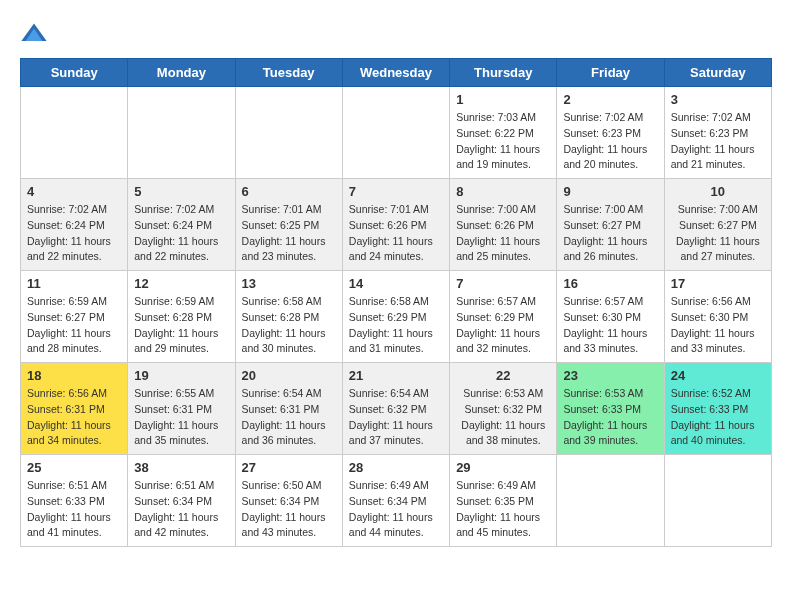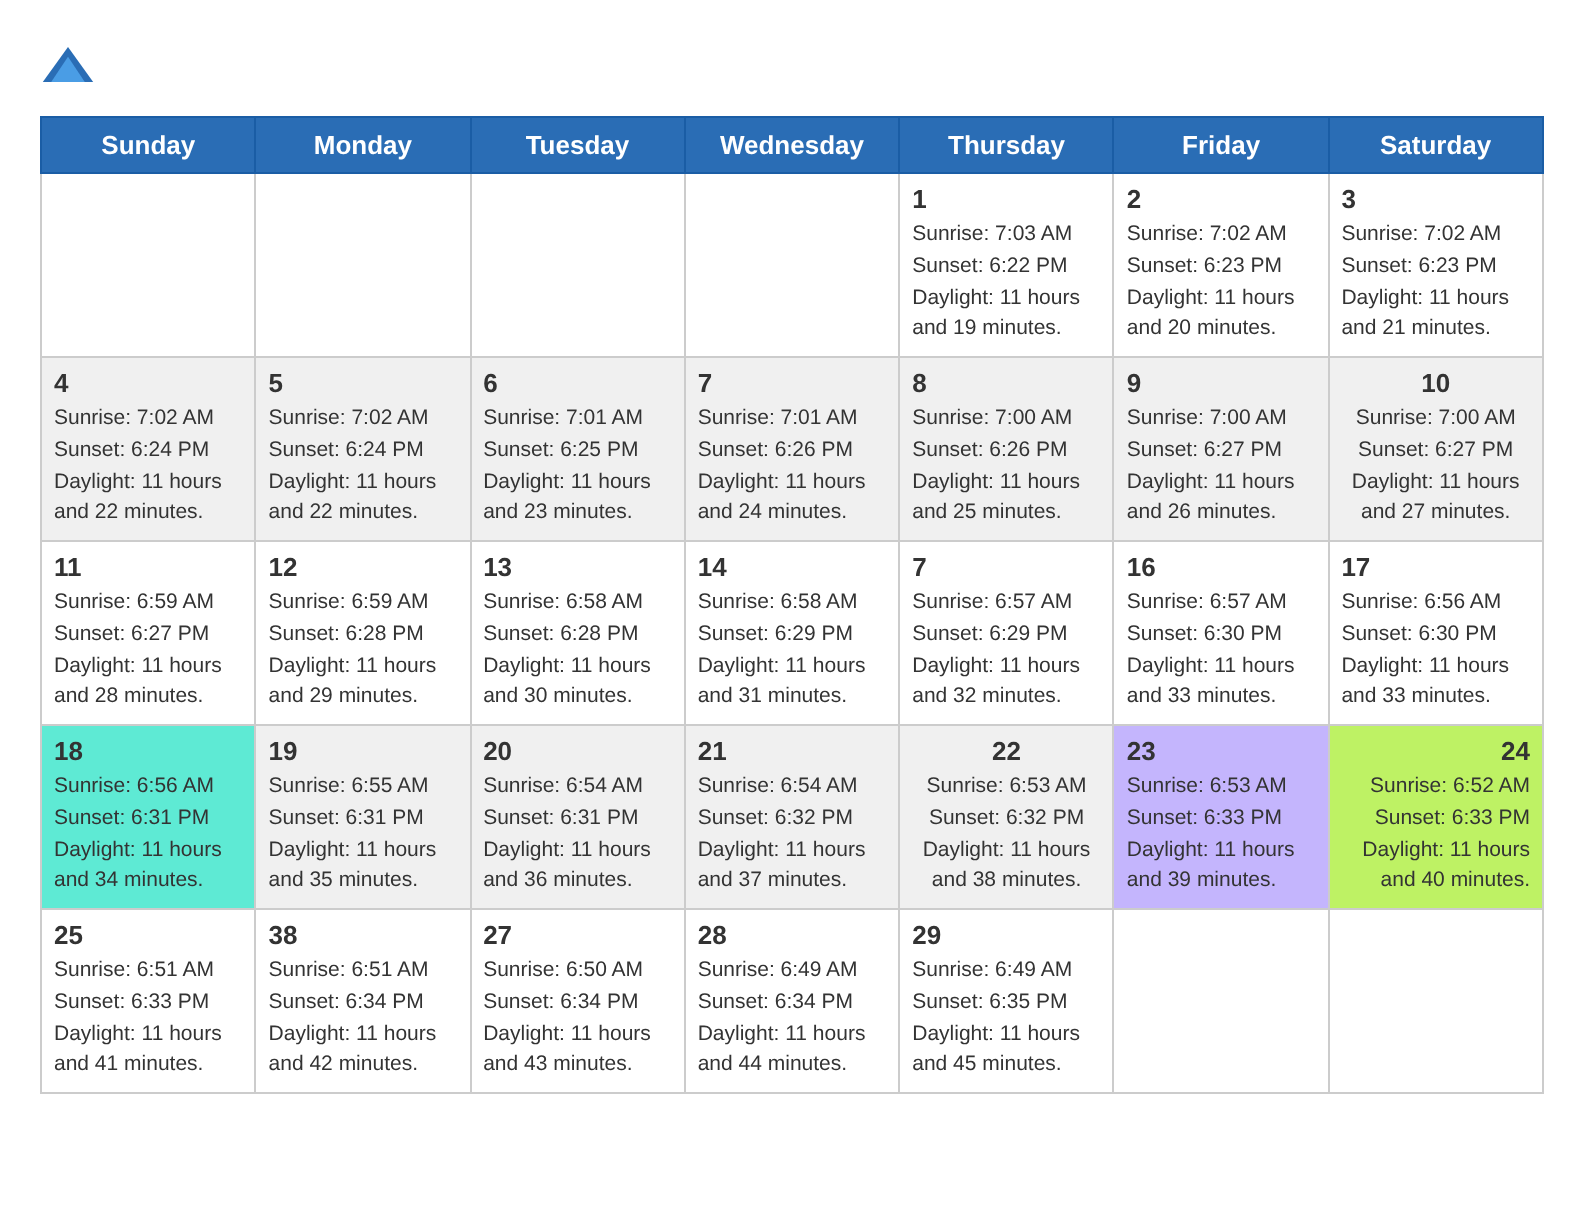--- a/index.html
+++ b/index.html
@@ -193,45 +193,45 @@
         <td>
           <span class="day-number">16</span>
           <div class="day-info">Sunrise: 6:57 AM<br>Sunset: 6:30 PM<br>Daylight: 11 hours<br>and 33 minutes.</div>
         </td>
         <td>
           <span class="day-number">17</span>
           <div class="day-info">Sunrise: 6:56 AM<br>Sunset: 6:30 PM<br>Daylight: 11 hours<br>and 33 minutes.</div>
         </td>
       </tr>
       <tr>
-        <td style="background: #5eead4;">
+        <td style="background: #fde047;">
           <span class="day-number">18</span>
           <div class="day-info">Sunrise: 6:56 AM<br>Sunset: 6:31 PM<br>Daylight: 11 hours<br>and 34 minutes.</div>
         </td>
         <td style="background: rgb(240, 240, 240);">
           <span class="day-number">19</span>
           <div class="day-info">Sunrise: 6:55 AM<br>Sunset: 6:31 PM<br>Daylight: 11 hours<br>and 35 minutes.</div>
         </td>
         <td style="background: rgb(240, 240, 240);">
           <span class="day-number">20</span>
           <div class="day-info">Sunrise: 6:54 AM<br>Sunset: 6:31 PM<br>Daylight: 11 hours<br>and 36 minutes.</div>
         </td>
         <td style="background: rgb(240, 240, 240);">
           <span class="day-number">21</span>
           <div class="day-info">Sunrise: 6:54 AM<br>Sunset: 6:32 PM<br>Daylight: 11 hours<br>and 37 minutes.</div>
         </td>
         <td style="background: rgb(240, 240, 240); text-align: center;">
           <span class="day-number">22</span>
           <div class="day-info">Sunrise: 6:53 AM<br>Sunset: 6:32 PM<br>Daylight: 11 hours<br>and 38 minutes.</div>
         </td>
-        <td style="background: #c4b5fd;">
+        <td style="background: #86efac;">
           <span class="day-number">23</span>
           <div class="day-info">Sunrise: 6:53 AM<br>Sunset: 6:33 PM<br>Daylight: 11 hours<br>and 39 minutes.</div>
         </td>
-        <td style="background: #bef264; text-align: right;">
+        <td style="background: #5eead4;">
           <span class="day-number">24</span>
           <div class="day-info">Sunrise: 6:52 AM<br>Sunset: 6:33 PM<br>Daylight: 11 hours<br>and 40 minutes.</div>
         </td>
       </tr>
       <tr>
         <td>
           <span class="day-number">25</span>
           <div class="day-info">Sunrise: 6:51 AM<br>Sunset: 6:33 PM<br>Daylight: 11 hours<br>and 41 minutes.</div>
         </td>
         <td>

